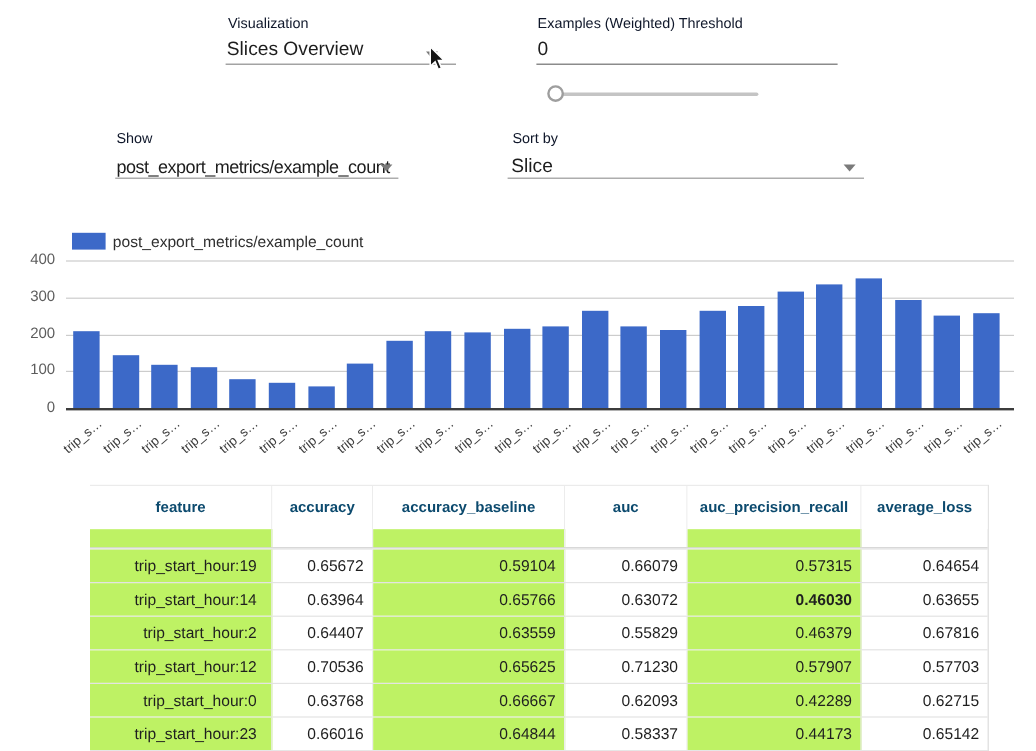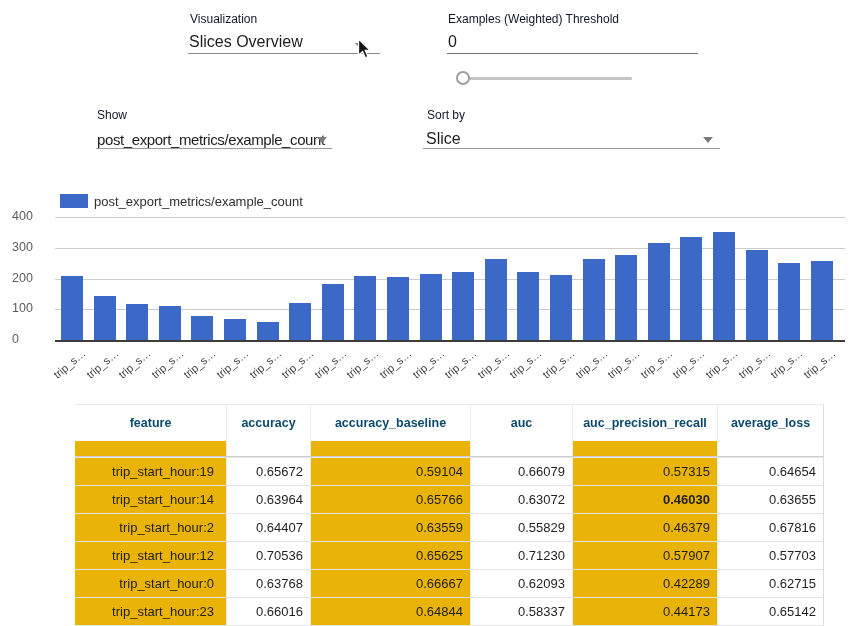--- a/index.html
+++ b/index.html
@@ -12,31 +12,31 @@
   .tri{position:absolute;width:0;height:0;border-left:5px solid transparent;
        border-right:5px solid transparent;border-top:6px solid #7a7a7a;}
   .slider-track{position:absolute;height:3px;background:#c4c4c4;border-radius:2px;}
   .slider-thumb{position:absolute;width:10px;height:10px;border:2px solid #9e9e9e;
        border-radius:50%;background:#fff;}
   
   .legend-swatch{position:absolute;left:60px;top:194px;width:28px;height:14px;}
   .legend-label{position:absolute;left:94px;top:194px;font-size:13px;color:#2f2f2f;line-height:15px;}
   .gridline{position:absolute;left:55px;width:790px;height:1px;background:#cccccc;}
   .gridline.zero{background:#3c3c3c;height:2px;}
-  .ytick{position:absolute;left:12px;width:34px;text-align:left;font-size:12.5px;color:#5c5c5c;}
+  .ytick{position:absolute;left:12px;width:34px;text-align:right;font-size:12.5px;color:#5c5c5c;}
   .bar{position:absolute;width:22px;}
   .xlabel{position:absolute;width:58px;text-align:right;font-size:11px;color:#3d3d3d;
           transform:rotate(-40deg);transform-origin:100% 0;white-space:nowrap;}
   
   .tbl{position:absolute;left:75px;top:404px;width:748px;border-top:1px solid #ebebeb;
        border-right:1px solid #dcdcdc;border-bottom:1px solid #e6e6e6;}
   .trow{display:flex;}
   .tcell{box-sizing:border-box;border-right:1px solid #ececec;overflow:hidden;white-space:nowrap;}
   .tcell:last-child{border-right:none;}
-  .tcell.stripe{background:#eab308;}
+  .tcell.stripe{background:#bef264;}
   .hrow .tcell{height:36px;line-height:36px;text-align:center;font-size:12.5px;color:#0c4a6e;background:#fff;font-weight:bold;}
   .frow .tcell{height:15px;}
   .frow{border-bottom:1px solid #cfcfcf;}
   .drow{border-top:1px solid #e3e3e3;}
   .drow:first-of-type{border-top:none;}
   .drow .tcell{height:27px;line-height:27px;text-align:right;font-size:13px;color:#1f1f1f;}
   .cursor{position:absolute;left:357px;top:38px;}
 </style>
 </head>
 <body>

